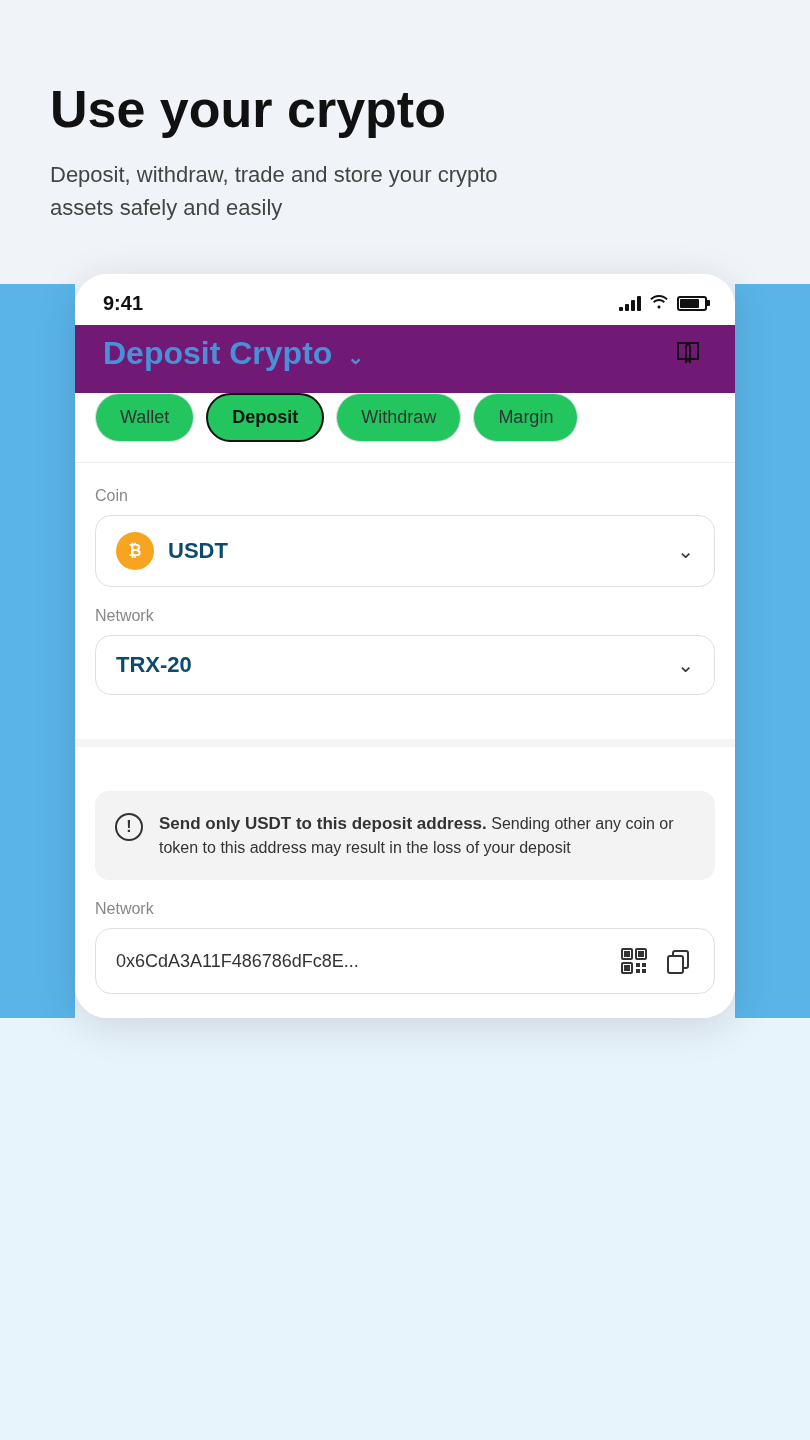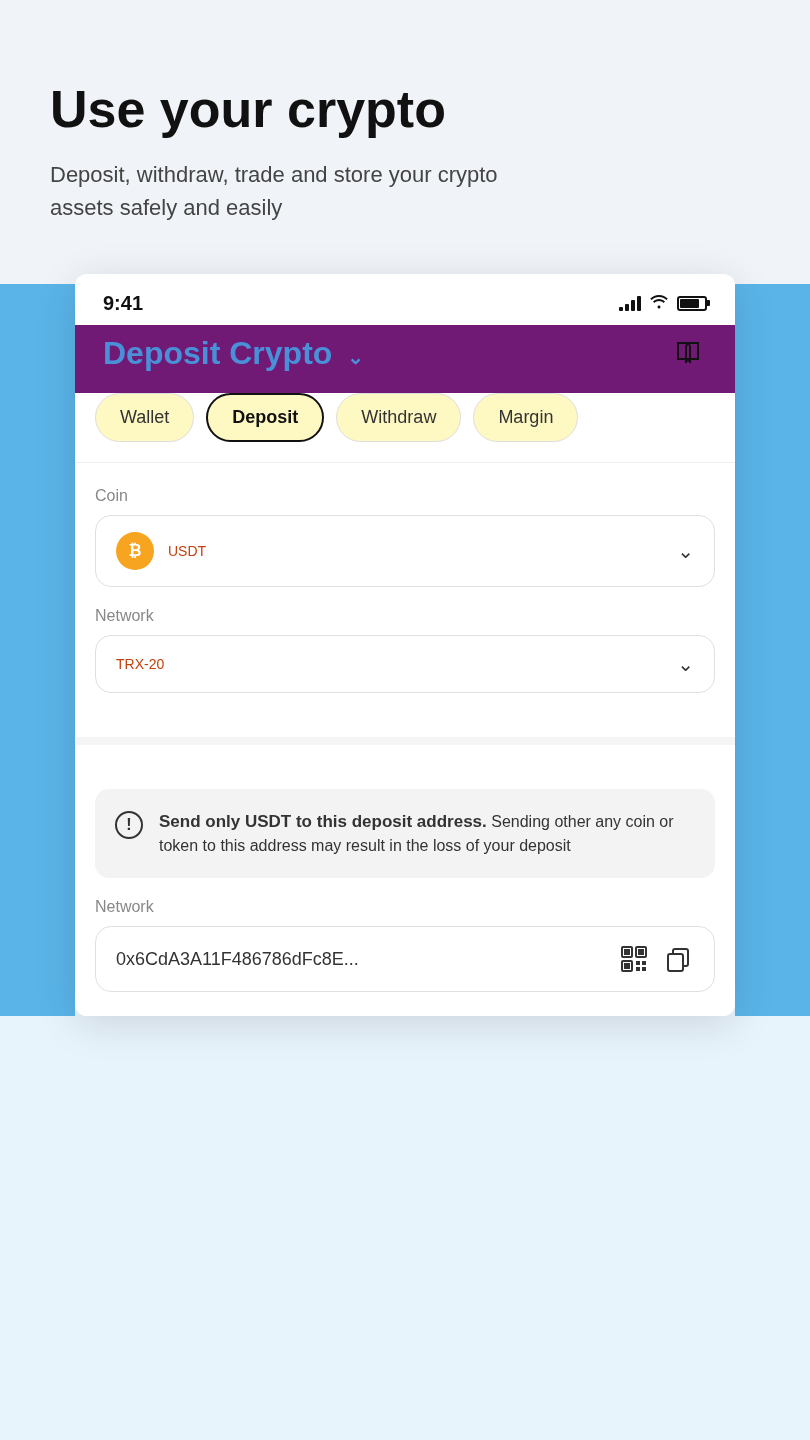--- a/index.html
+++ b/index.html
@@ -31,21 +31,21 @@
       color: #444;
       line-height: 1.5;
       max-width: 500px;
     }
 
     .phone-card {
       position: relative;
       z-index: 1;
       width: 660px;
       background: #fff;
-      border-radius: 12px;
+      border-radius: 32px;
       box-shadow: 0 8px 40px rgba(0,0,0,0.13);
       overflow: hidden;
       margin-top: -10px;
     }
 
     .status-bar {
       display: flex;
       justify-content: space-between;
       align-items: center;
       padding: 18px 28px 10px 28px;
@@ -155,21 +155,21 @@
     .tabs-row {
       display: flex;
       gap: 12px;
       flex-wrap: nowrap;
     }
 
     .tab-btn {
       padding: 12px 24px;
       border-radius: 50px;
       border: 1.5px solid #ddd;
-      background: #fef9c3;
+      background: #22c55e;
       font-size: 18px;
       color: #333;
       cursor: pointer;
       white-space: nowrap;
     }
 
     .tab-btn.active {
       border: 2px solid #111;
       font-weight: 700;
       color: #111;
@@ -212,23 +212,23 @@
       border-radius: 50%;
       display: flex;
       align-items: center;
       justify-content: center;
       font-size: 20px;
       color: #fff;
       font-weight: 700;
     }
 
     .select-value {
-      font-size: 14px;
-      font-weight: 400;
-      color: #c2410c;
+      font-size: 22px;
+      font-weight: 700;
+      color: #0c4a6e;
     }
 
     .chevron-icon {
       font-size: 20px;
       color: #333;
     }
 
     .divider {
       height: 8px;
       background: #f5f5f5;

